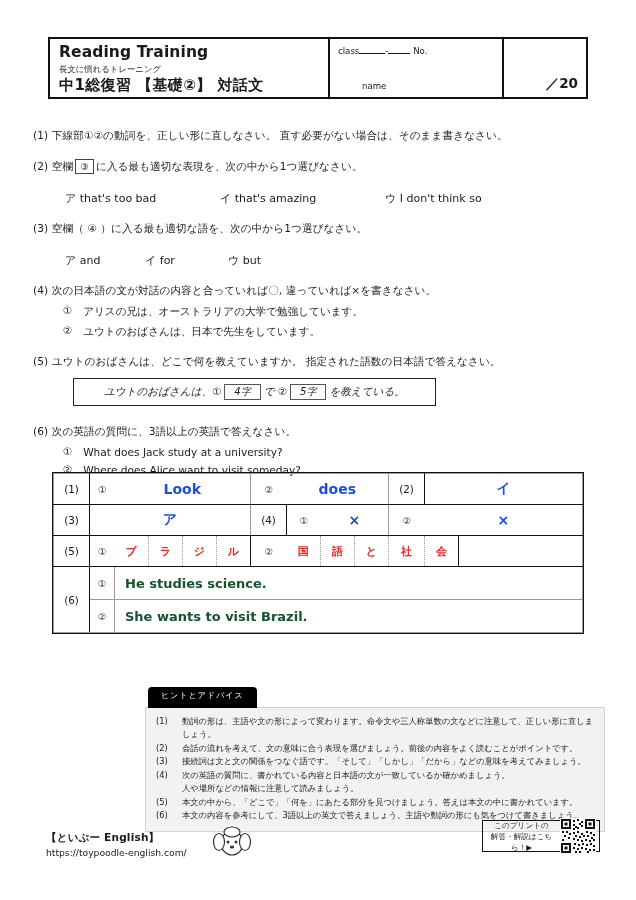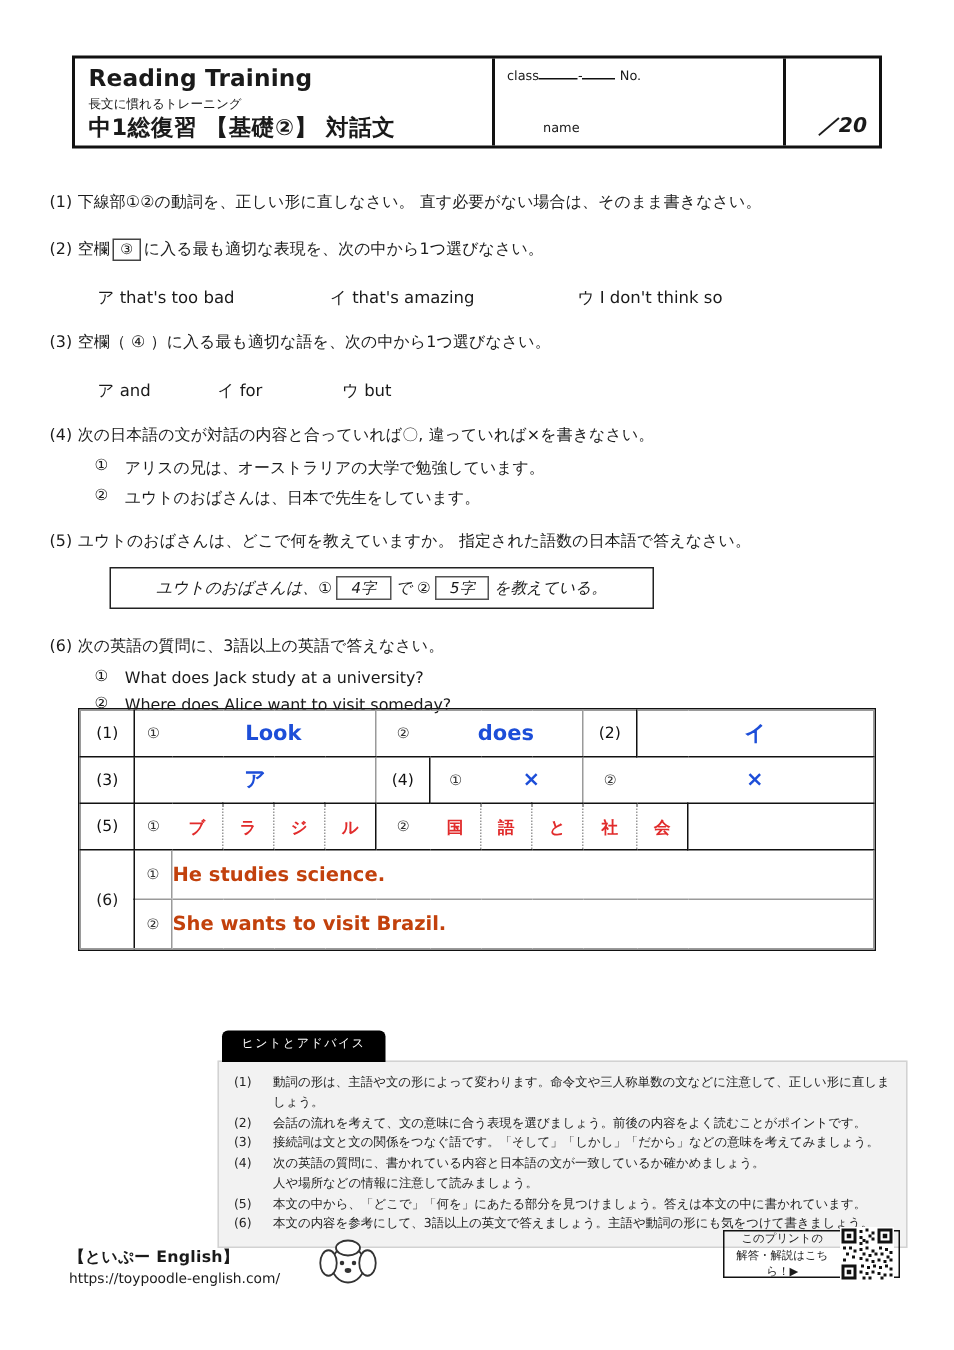--- a/index.html
+++ b/index.html
@@ -23,21 +23,21 @@
     padding: 5px 0 0 9px; display: flex; flex-direction: column; justify-content: flex-start;
   }
   .hdr-en { font-size: 15.5px; font-weight: bold; letter-spacing: .1px; line-height: 1.15; }
   .hdr-jp-sub { font-size: 8.4px; line-height: 1.5; margin-top: 1px; }
   .hdr-jp-main { font-size: 15px; font-weight: bold; margin-top: 1px; letter-spacing: .4px; }
   .hdr-names { flex: 1; border-right: 2px solid #111; position: relative; }
   .hdr-class { position: absolute; left: 8px; top: 7px; font-size: 8.6px; }
   .hdr-class .ul { display: inline-block; border-bottom: 1px solid #111; width: 26px; }
   .hdr-class .ul2 { display: inline-block; border-bottom: 1px solid #111; width: 22px; }
   .hdr-name { position: absolute; left: 8px; bottom: 6px; font-size: 8.6px; padding-left: 24px; }
-  .hdr-score { width: 62px; position: relative; font-style: italic; }
+  .hdr-score { width: 82px; position: relative; }
   .hdr-score span { position: absolute; right: 8px; bottom: 4px; font-size: 13.5px; font-weight: bold; }
 
   
   .questions { position: absolute; left: 33px; top: 128px; width: 580px; }
   .q { margin-bottom: 2px; }
   .q-line { font-size: 10.6px; line-height: 1.5; letter-spacing: .1px; }
   .q-head { display: flex; align-items: center; gap: 0px; }
   .choices { display: flex; font-size: 11px; padding-left: 32px; margin-top: 16px; }
   .choice { white-space: nowrap; }
   .subq { font-size: 10.6px; padding-left: 30px; margin-top: 6px; display: flex; gap: 11px; }
@@ -76,21 +76,21 @@
   .charcell {
     width: 34px; text-align: center; color: #e12b2b; font-size: 15px; font-weight: bold;
     border-left: 1px dotted #999 !important; border-right: 1px dotted #999 !important;
   }
   .charcell.first { border-left: none !important; }
   .charcell.last { border-right: 1.6px solid #111 !important; }
   .emptytail { border-left: 1.6px solid #111 !important; }
 
   
   td.lbl6 { width: 36px; text-align: center; font-size: 10.4px; border-right: 1.6px solid #111; }
-  td.ans6 { text-align: left; color: #c2410c; font-size: 13px; font-weight: bold; height: 33px; }
+  td.ans6 { text-align: left; color: #14532d; font-size: 13px; font-weight: bold; padding-left: 10px; height: 33px; }
   td.num6 { width: 25px; text-align: center; font-size: 9.6px; color: #333; border-right: none; }
 
   
   .hint-wrap { position: absolute; left: 145px; top: 683px; width: 460px; }
   .hint-tab {
     display: inline-block; background: #000000; color: #fff; font-size: 8px;
     padding: 3px 13px 7px 13px; border-radius: 4px 4px 0 0; letter-spacing: 1px;
     margin-left: 3px; position: relative; z-index: 2;
   }
   .hint-body {

